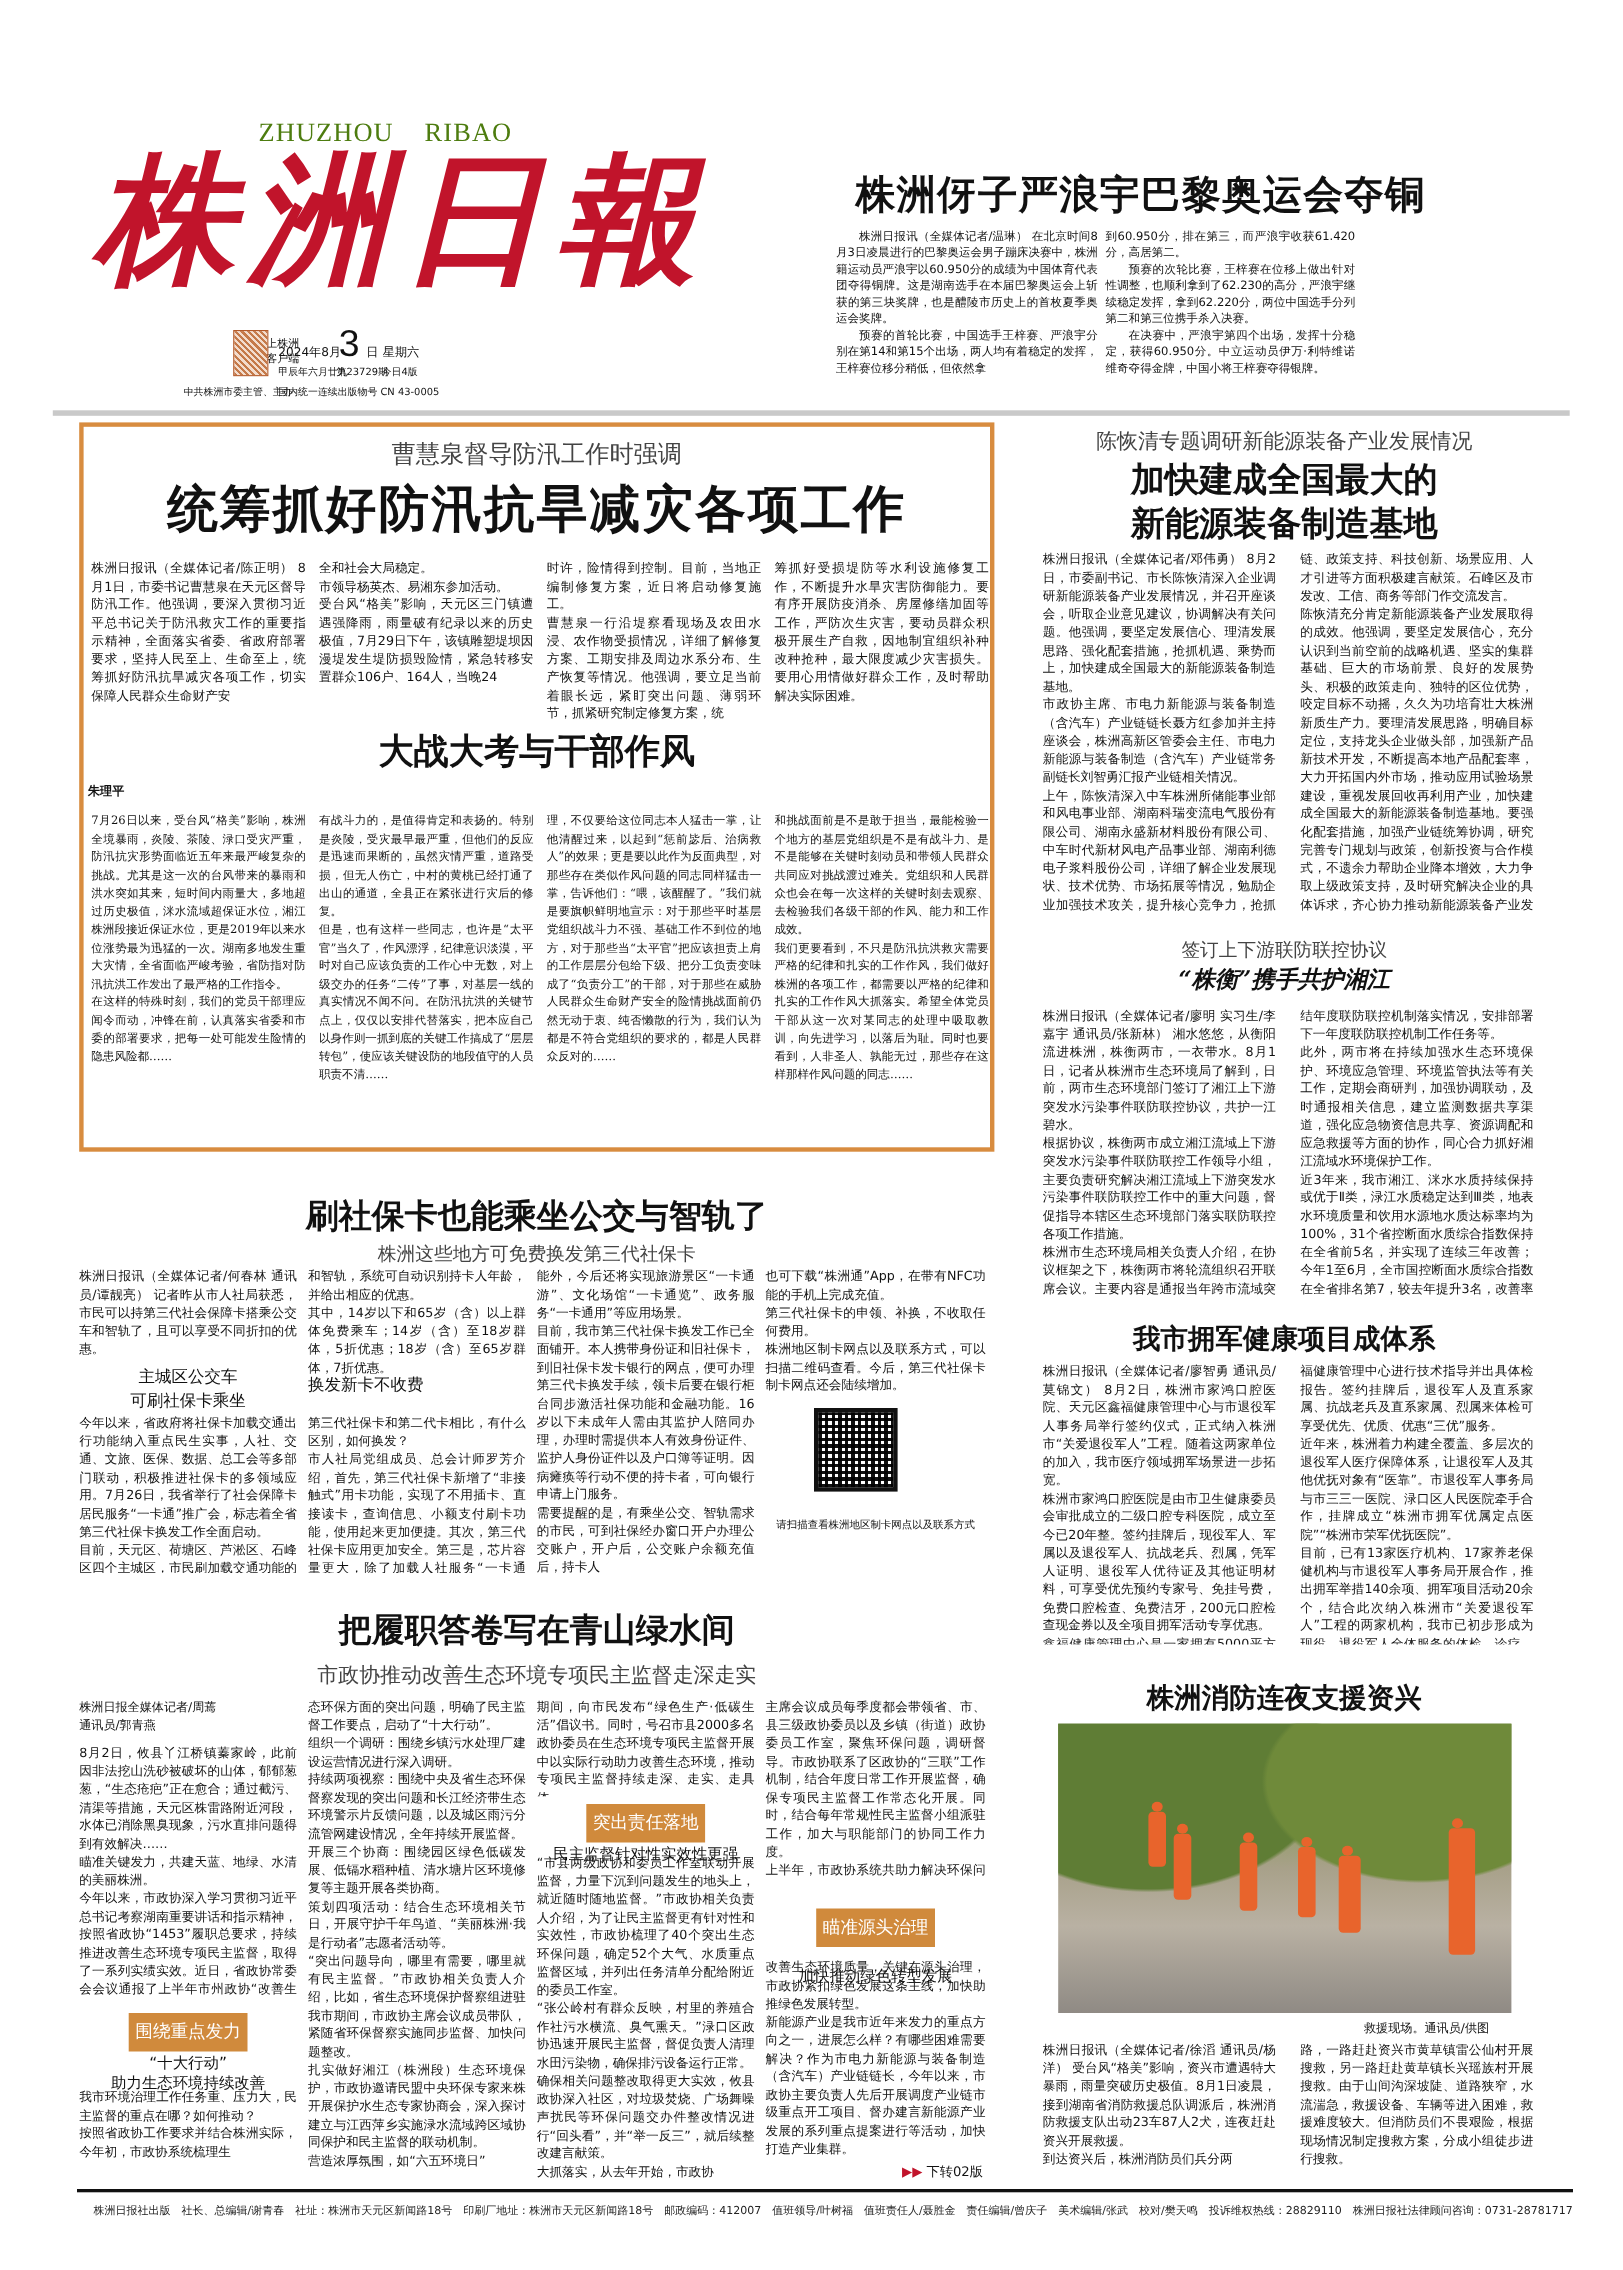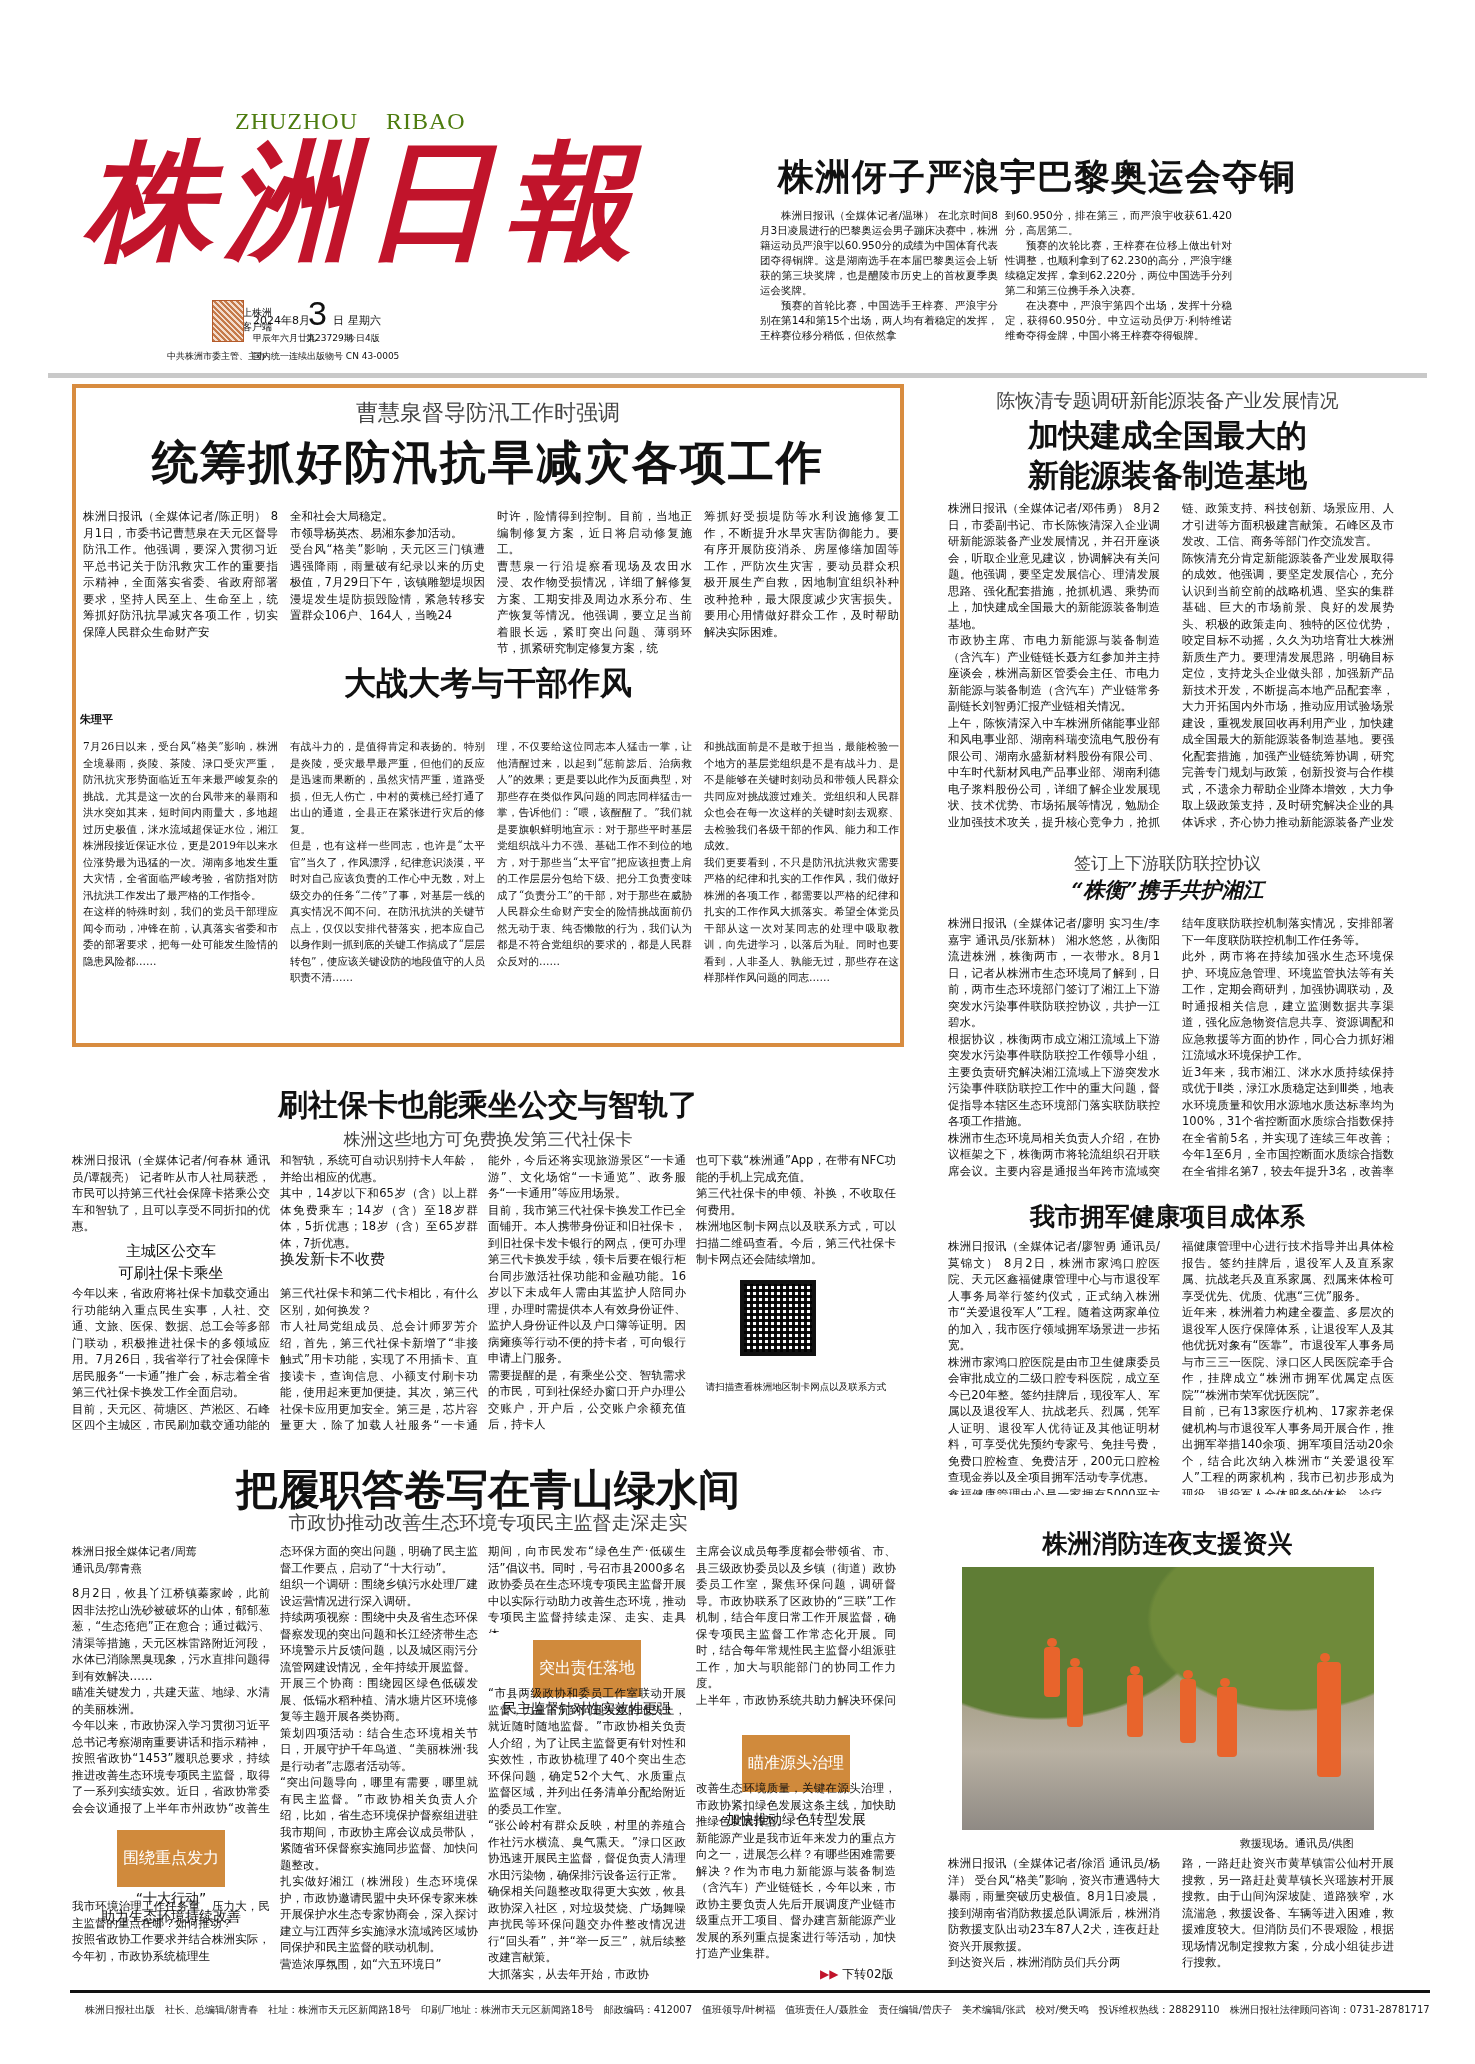--- a/index.html
+++ b/index.html
@@ -11,21 +11,21 @@
   .qr-small { left: 280px; top: 298px; width: 32px; height: 42px; background: repeating-linear-gradient(45deg,#c57a4a 0 2px,#f3dccd 2px 4px); border: 1px solid #b45a2a; }
   .date-big { left: 432px; top: 293px; font-size: 34px; font-family: "Liberation Sans", sans-serif; }
   .gray-bar { height: 5px; background: #c9c9c9; }
   .olympic-title { left: 778px; top: 153px; font-family: "DejaVu Serif", serif; font-weight: bold; font-size: 36px; letter-spacing: 1px; }
   .col { font-size: 11.5px; line-height: 16.5px; text-align: justify; }
   .col p { text-indent: 2em; }
   .orange-box { left: 72px; top: 384px; width: 832px; height: 663px; border: 4px solid #d88c3f; }
   .subhead { font-size: 22px; color: #444; text-align: center; font-weight: normal; }
   .head-xl { font-family: "DejaVu Sans", sans-serif; font-weight: bold; text-align: center; }
   .head-serif { font-family: "DejaVu Serif", serif; font-weight: bold; text-align: center; }
-  .tag { display: inline-block; background: #d08a3c; color: #fff; padding: 18px 6px; font-size: 16px; text-align: right; }
+  .tag { display: inline-block; background: #d08a3c; color: #fff; padding: 7px 6px; font-size: 16px; text-align: right; }
   .photo { left: 962px; top: 1567px; width: 412px; height: 263px; background:
      radial-gradient(ellipse at 80% 20%, #6f8a3a 0 30%, transparent 31%),
      radial-gradient(ellipse at 20% 15%, #5f7d35 0 35%, transparent 36%),
      linear-gradient(180deg,#6d8640 0%,#8b9a5a 30%,#a8a18a 50%,#b9b1a3 70%,#8f8a84 100%); overflow: hidden; }
   .ff { position: absolute; width: 16px; height: 50px; background: #e8642c; border-radius: 4px; }
   .ff::before { content:""; position:absolute; top:-9px; left:3px; width:10px; height:9px; background:#e8642c; border-radius:50%; }
   .footer { left: 85px; top: 2003px; font-size: 10px; color: #222; white-space: nowrap; }
   .rule-black { height: 3px; background: #111; }
   .continue { font-size: 12px; }
   .continue .arrow { color: #c1142b; }
@@ -128,21 +128,21 @@
 市人社局党组成员、总会计师罗芳介绍，首先，第三代社保卡新增了“非接触式”用卡功能，实现了不用插卡、直接读卡，查询信息、小额支付刷卡功能，使用起来更加便捷。其次，第三代社保卡应用更加安全。第三是，芯片容量更大，除了加载人社服务“一卡通办”、交通出行“一卡通乘”功</div>
 <div class="abs col" style="left:488px;top:1152px;width:198px;height:278px;overflow:hidden;white-space:pre-line;">能外，今后还将实现旅游景区“一卡通游”、文化场馆“一卡通览”、政务服务“一卡通用”等应用场景。
 目前，我市第三代社保卡换发工作已全面铺开。本人携带身份证和旧社保卡，到旧社保卡发卡银行的网点，便可办理第三代卡换发手续，领卡后要在银行柜台同步激活社保功能和金融功能。16岁以下未成年人需由其监护人陪同办理，办理时需提供本人有效身份证件、监护人身份证件以及户口簿等证明。因病瘫痪等行动不便的持卡者，可向银行申请上门服务。
 需要提醒的是，有乘坐公交、智轨需求的市民，可到社保经办窗口开户办理公交账户，开户后，公交账户余额充值后，持卡人</div>
 <div class="abs col" style="left:696px;top:1152px;width:200px;white-space:pre-line;">也可下载“株洲通”App，在带有NFC功能的手机上完成充值。
 第三代社保卡的申领、补换，不收取任何费用。
 株洲地区制卡网点以及联系方式，可以扫描二维码查看。今后，第三代社保卡制卡网点还会陆续增加。</div>
 <div class="abs qr-big" style="left:740px;top:1280px;"></div>
 <div class="abs" style="left:696px;top:1380px;width:200px;font-size:9.5px;text-align:center;line-height:14px;font-family:'DejaVu Serif',serif;">请扫描查看株洲地区制卡网点以及联系方式</div>
 
-<div class="abs head-xl" style="left:80px;top:1462px;width:816px;font-size:42px;">把履职答卷写在青山绿水间</div>
+<div class="abs head-xl" style="left:80px;top:1462px;width:816px;font-size:30px;">把履职答卷写在青山绿水间</div>
 <div class="abs subhead" style="left:80px;top:1510px;width:816px;font-size:19px;">市政协推动改善生态环境专项民主监督走深走实</div>
 <div class="abs" style="left:72px;top:1543px;font-size:11px;line-height:17px;">
   <div>株洲日报全媒体记者/周蔫</div>
   <div>通讯员/郭青燕</div>
 </div>
 <div class="abs col" style="left:72px;top:1585px;width:198px;height:230px;overflow:hidden;white-space:pre-line;">8月2日，攸县丫江桥镇蓁家岭，此前因非法挖山洗砂被破坏的山体，郁郁葱葱，“生态疮疤”正在愈合；通过截污、清渠等措施，天元区株雷路附近河段，水体已消除黑臭现象，污水直排问题得到有效解决……
 瞄准关键发力，共建天蓝、地绿、水清的美丽株洲。
 今年以来，市政协深入学习贯彻习近平总书记考察湖南重要讲话和指示精神，按照省政协“1453”履职总要求，持续推进改善生态环境专项民主监督，取得了一系列实绩实效。近日，省政协常委会会议通报了上半年市州政协“改善生态环境专项民主监督”评议情况，市政协综合排名全省第三。</div>
 <div class="abs" style="left:72px;top:1830px;width:198px;text-align:center;">
   <span class="tag">围绕重点发力</span>

